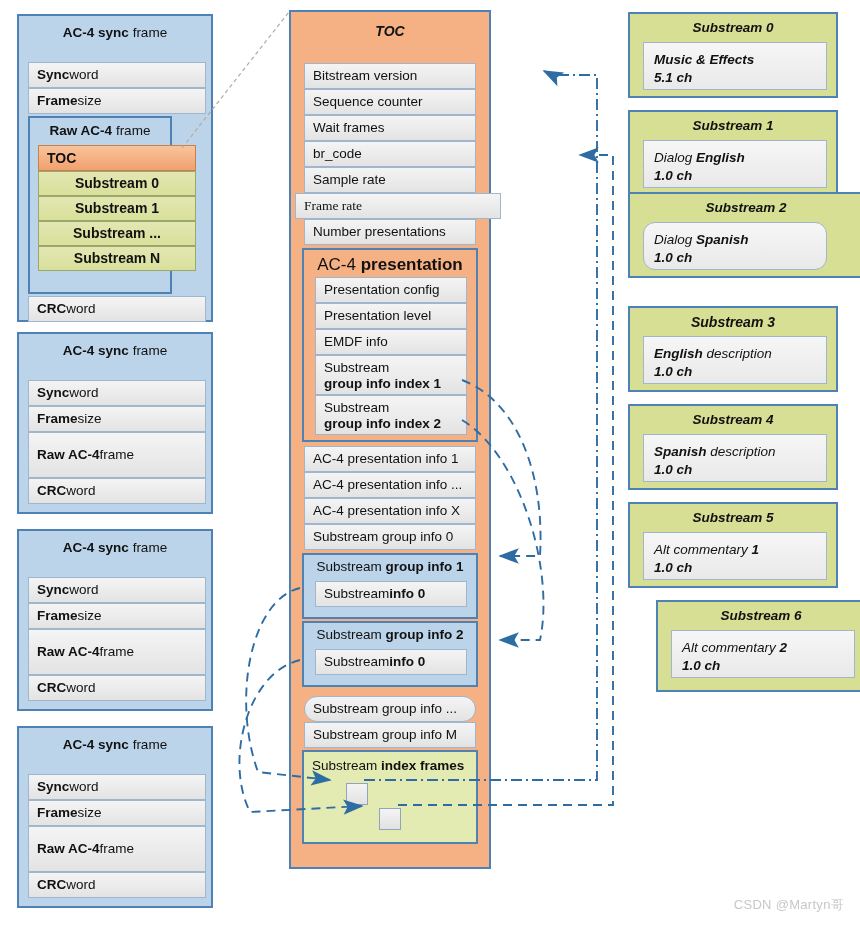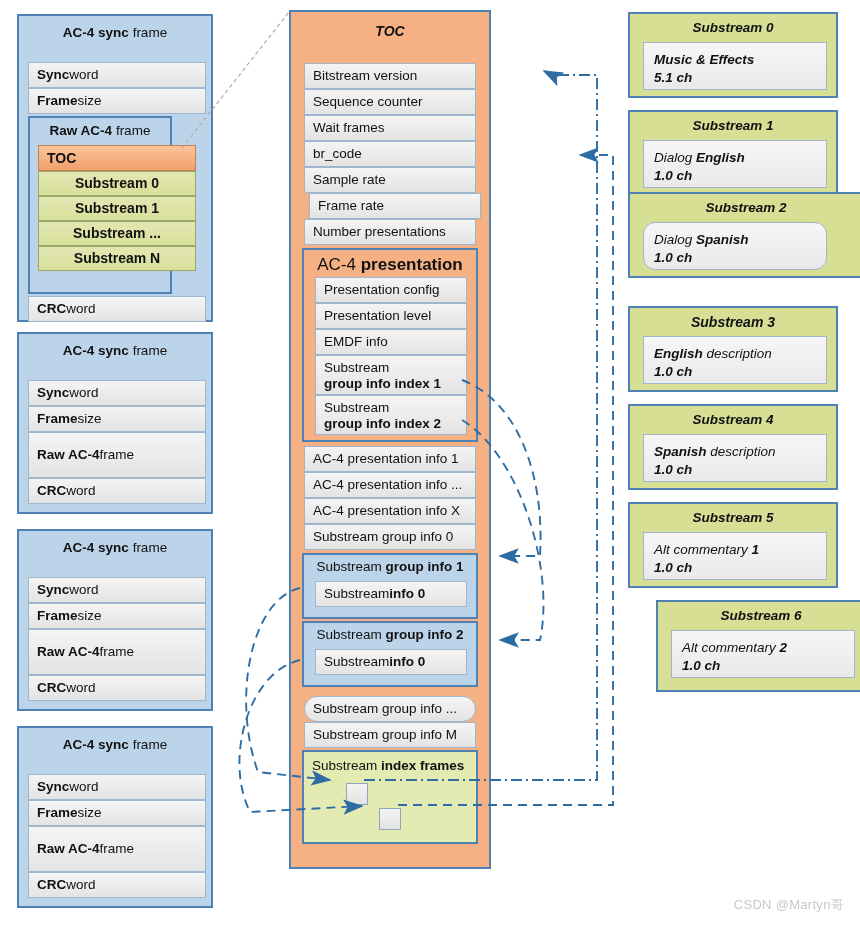--- a/index.html
+++ b/index.html
@@ -216,21 +216,21 @@
   </div>
 
   <div class="panel orange-panel" style="left:289px;top:10px;width:202px;height:859px;">
     <div class="panel-title title-italic" style="font-size:14px;padding-top:11px;">TOC</div>
 
     <div class="row" style="position:absolute;left:13px;top:51px;width:172px;height:26px;">Bitstream version</div>
     <div class="row" style="position:absolute;left:13px;top:77px;width:172px;height:26px;">Sequence counter</div>
     <div class="row" style="position:absolute;left:13px;top:103px;width:172px;height:26px;">Wait frames</div>
     <div class="row" style="position:absolute;left:13px;top:129px;width:172px;height:26px;">br_code</div>
     <div class="row" style="position:absolute;left:13px;top:155px;width:172px;height:26px;">Sample rate</div>
-    <div class="row" style="position:absolute;left:18px;top:181px;width:172px;height:26px;">Frame rate</div>
+    <div class="row" style="position:absolute;left:4px;top:181px;width:206px;height:26px;font-family:Liberation Serif, serif;">Frame rate</div>
     <div class="row" style="position:absolute;left:13px;top:207px;width:172px;height:26px;">Number presentations</div>
 
     <div class="inner-box inner-orange" style="left:11px;top:236px;width:176px;height:194px;">
       <div class="panel-title" style="padding:5px 0 3px 0;font-size:17px;">
         <span>AC-4 </span><b>presentation info 0</b>
       </div>
       <div class="row" style="position:absolute;left:11px;top:27px;width:152px;height:26px;">Presentation config</div>
       <div class="row" style="position:absolute;left:11px;top:53px;width:152px;height:26px;">Presentation level</div>
       <div class="row" style="position:absolute;left:11px;top:79px;width:152px;height:26px;">EMDF info</div>
       <div class="row" style="position:absolute;left:11px;top:105px;width:152px;height:40px;display:block;padding:4px 0 0 8px;">

